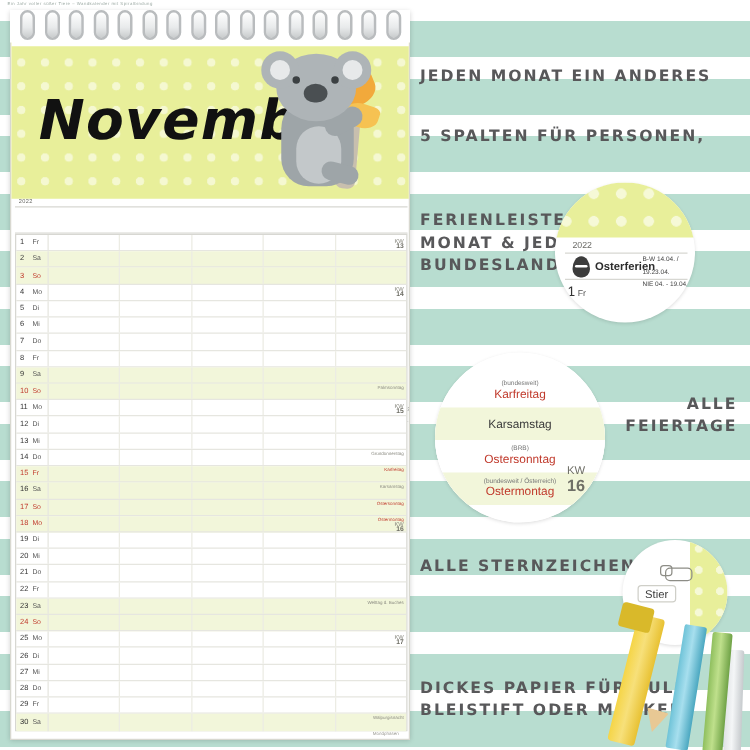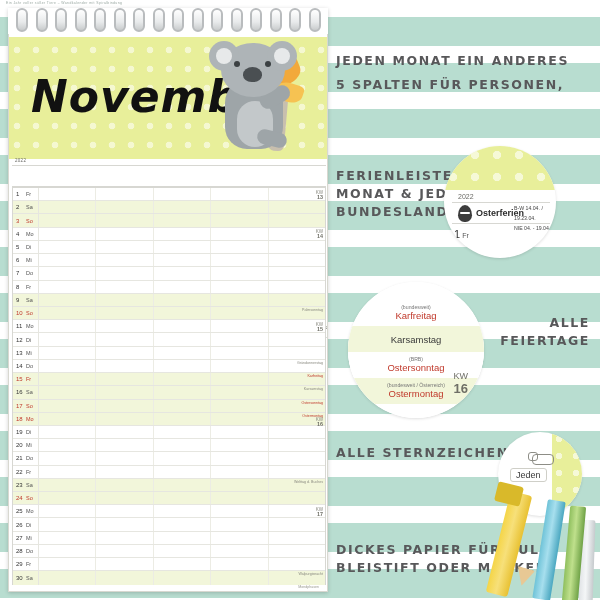--- a/index.html
+++ b/index.html
@@ -280,21 +280,21 @@
     position: absolute;
     font-family: "DejaVu Sans", sans-serif;
     font-weight: bold;
     color: #58585a;
     letter-spacing: 1.6px;
     font-size: 12.5px;
     line-height: 18px;
     text-transform: uppercase;
   }
   #copy1 { left: 336px; top: 28px; margin-top: 24px; }
-  #copy2 { left: 336px; top: 76px; }
+  #copy2 { left: 336px; top: 100px; }
   #copy3 { left: 336px; top: 167px; }
   #copy4 { left: 404px; top: 314px; text-align: right; width: 186px; }
   #copy5 { left: 336px; top: 444px; }
   #copy6 { left: 336px; top: 541px; }
 
   
   .circle {
     position: absolute;
     border-radius: 50%;
     overflow: hidden;
@@ -1030,21 +1030,21 @@
   </div>
 
   <div class="circle" id="circleC">
     <div class="cc-green">
         <div class="dots"></div>
       </div>
     <div class="cc-bull">
       <div class="body"></div>
         <div class="head"></div>
     </div>
-    <div class="cc-label">Jeden</div>
+    <div class="cc-label">Stier</div>
   </div>
 
   <div class="pencil" id="marker4"></div>
   <div class="pencil" id="marker3"></div>
   <div class="pencil" id="marker2"></div>
   <div class="pencil" id="marker1"></div>
   <div class="pencil" id="marker1cap"></div>
   <div class="pencil" id="pencil-tip"></div>
 
 </div>

